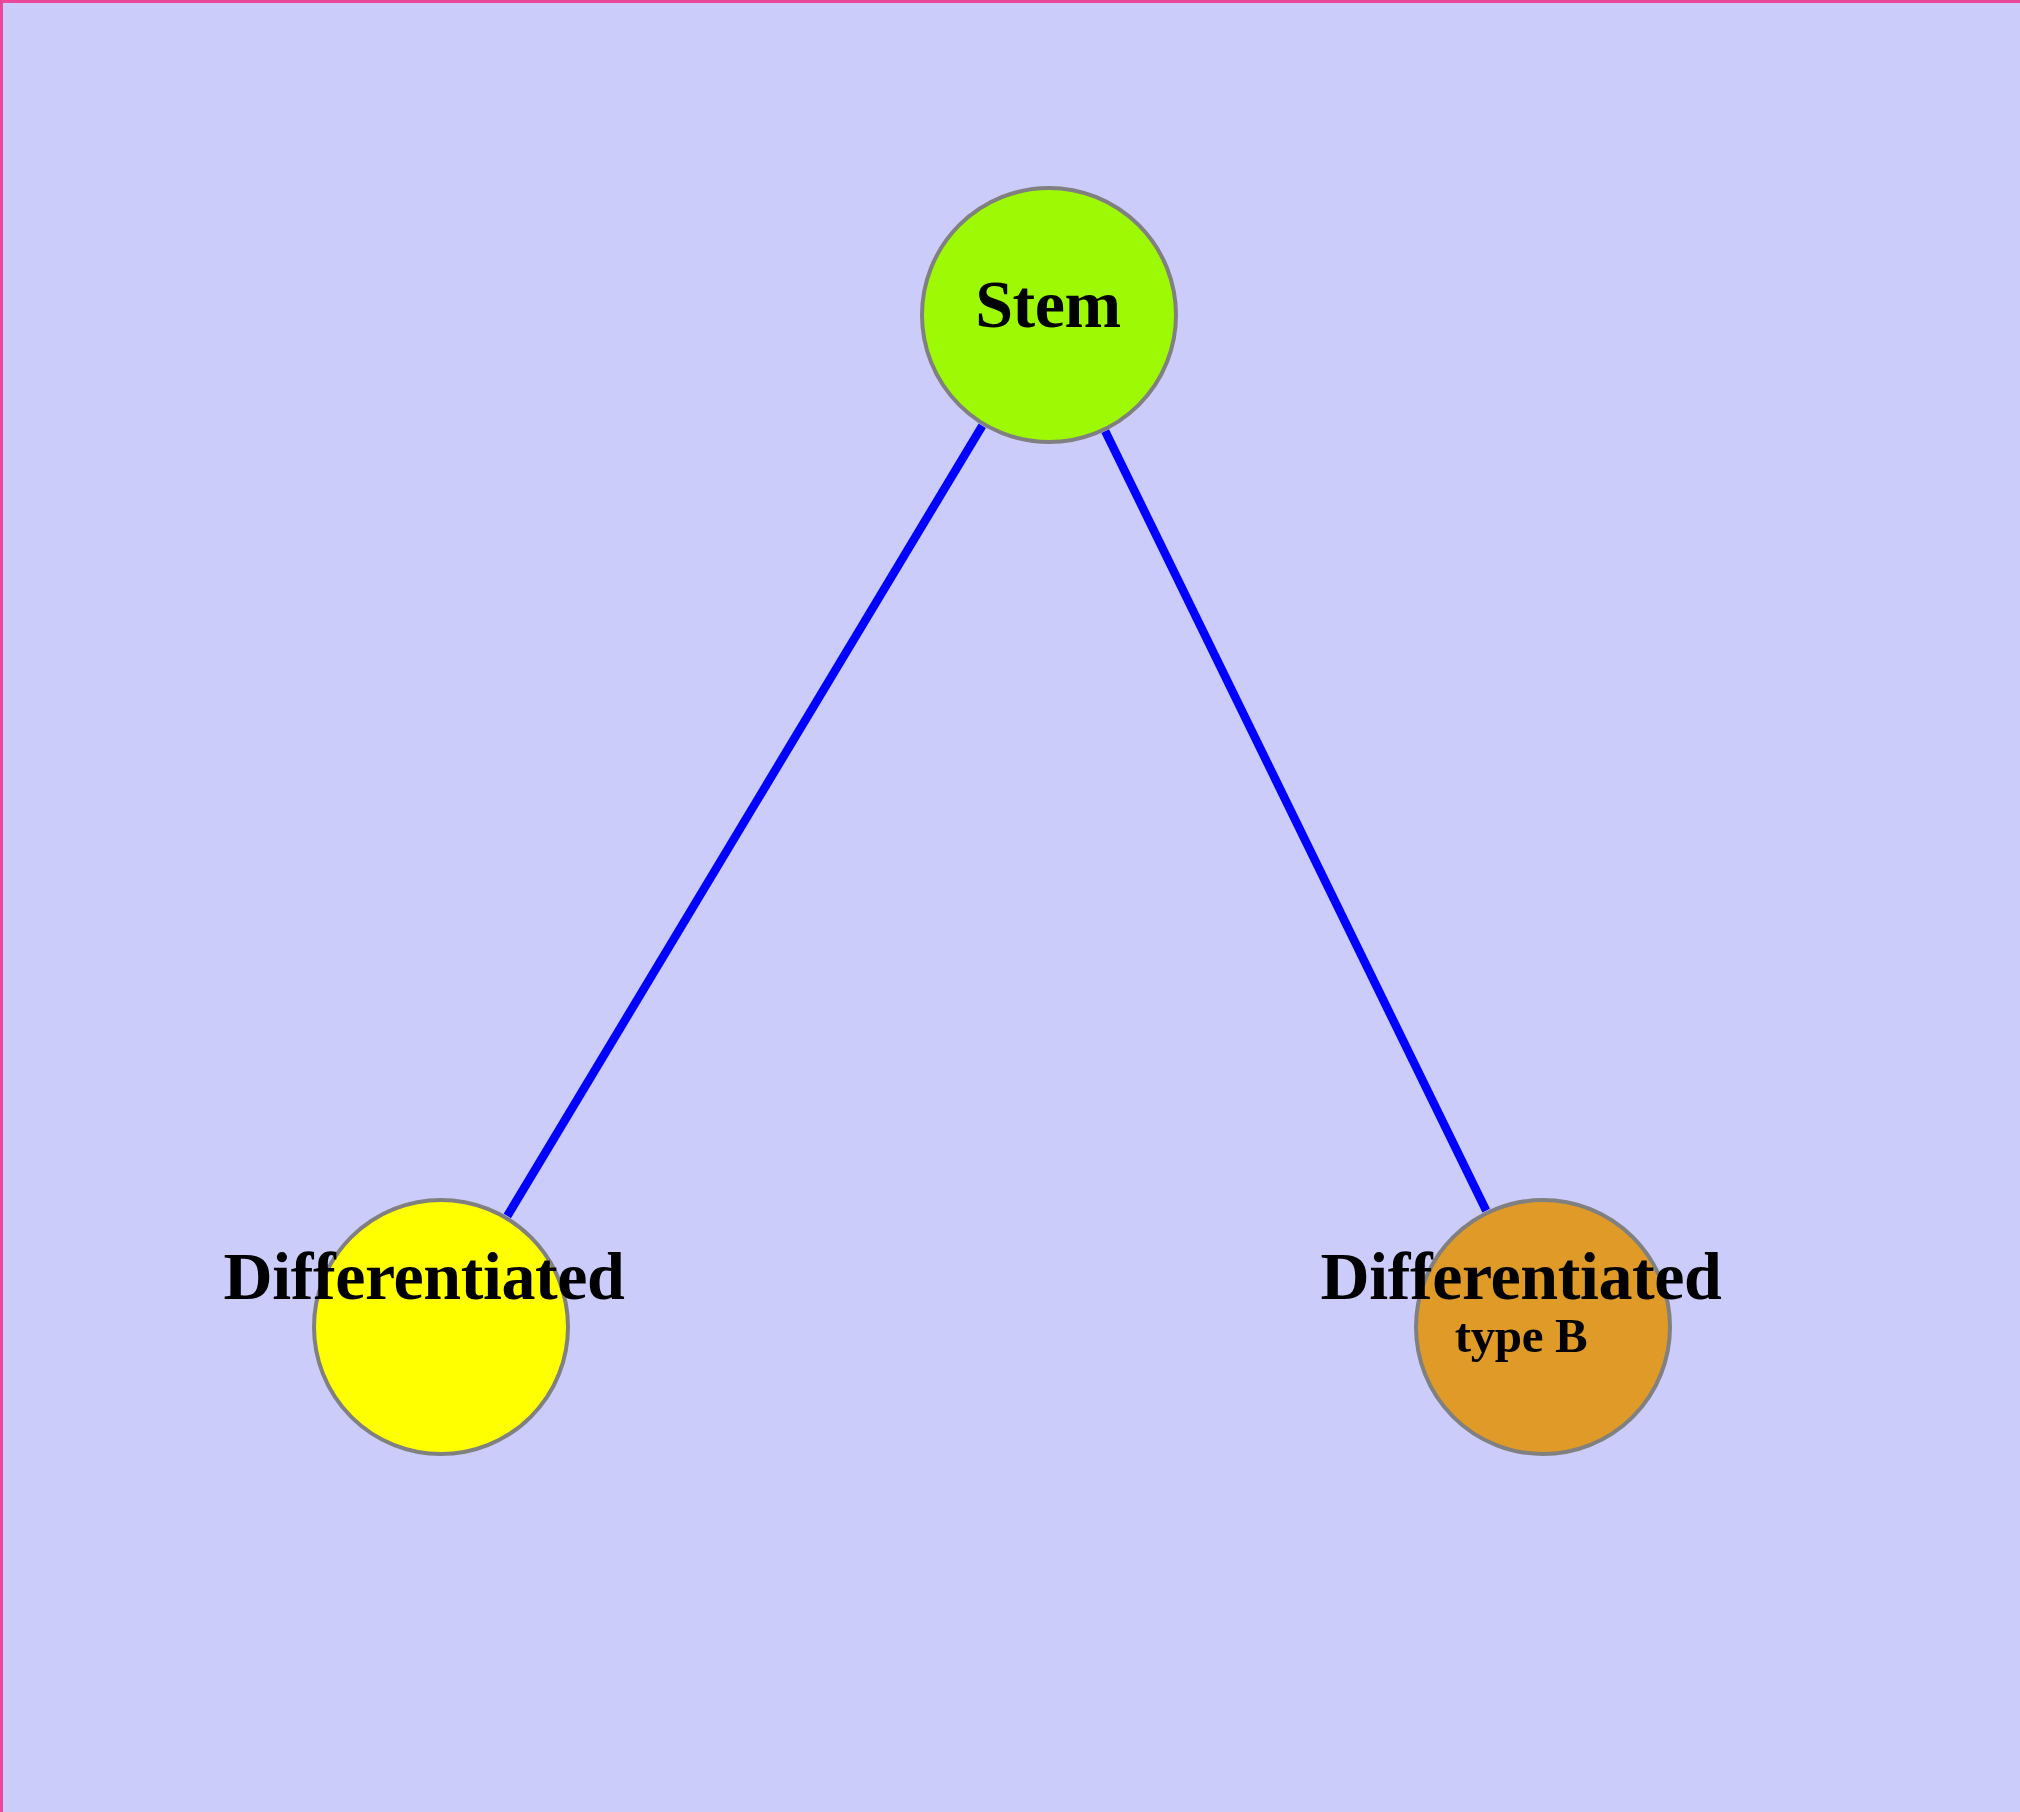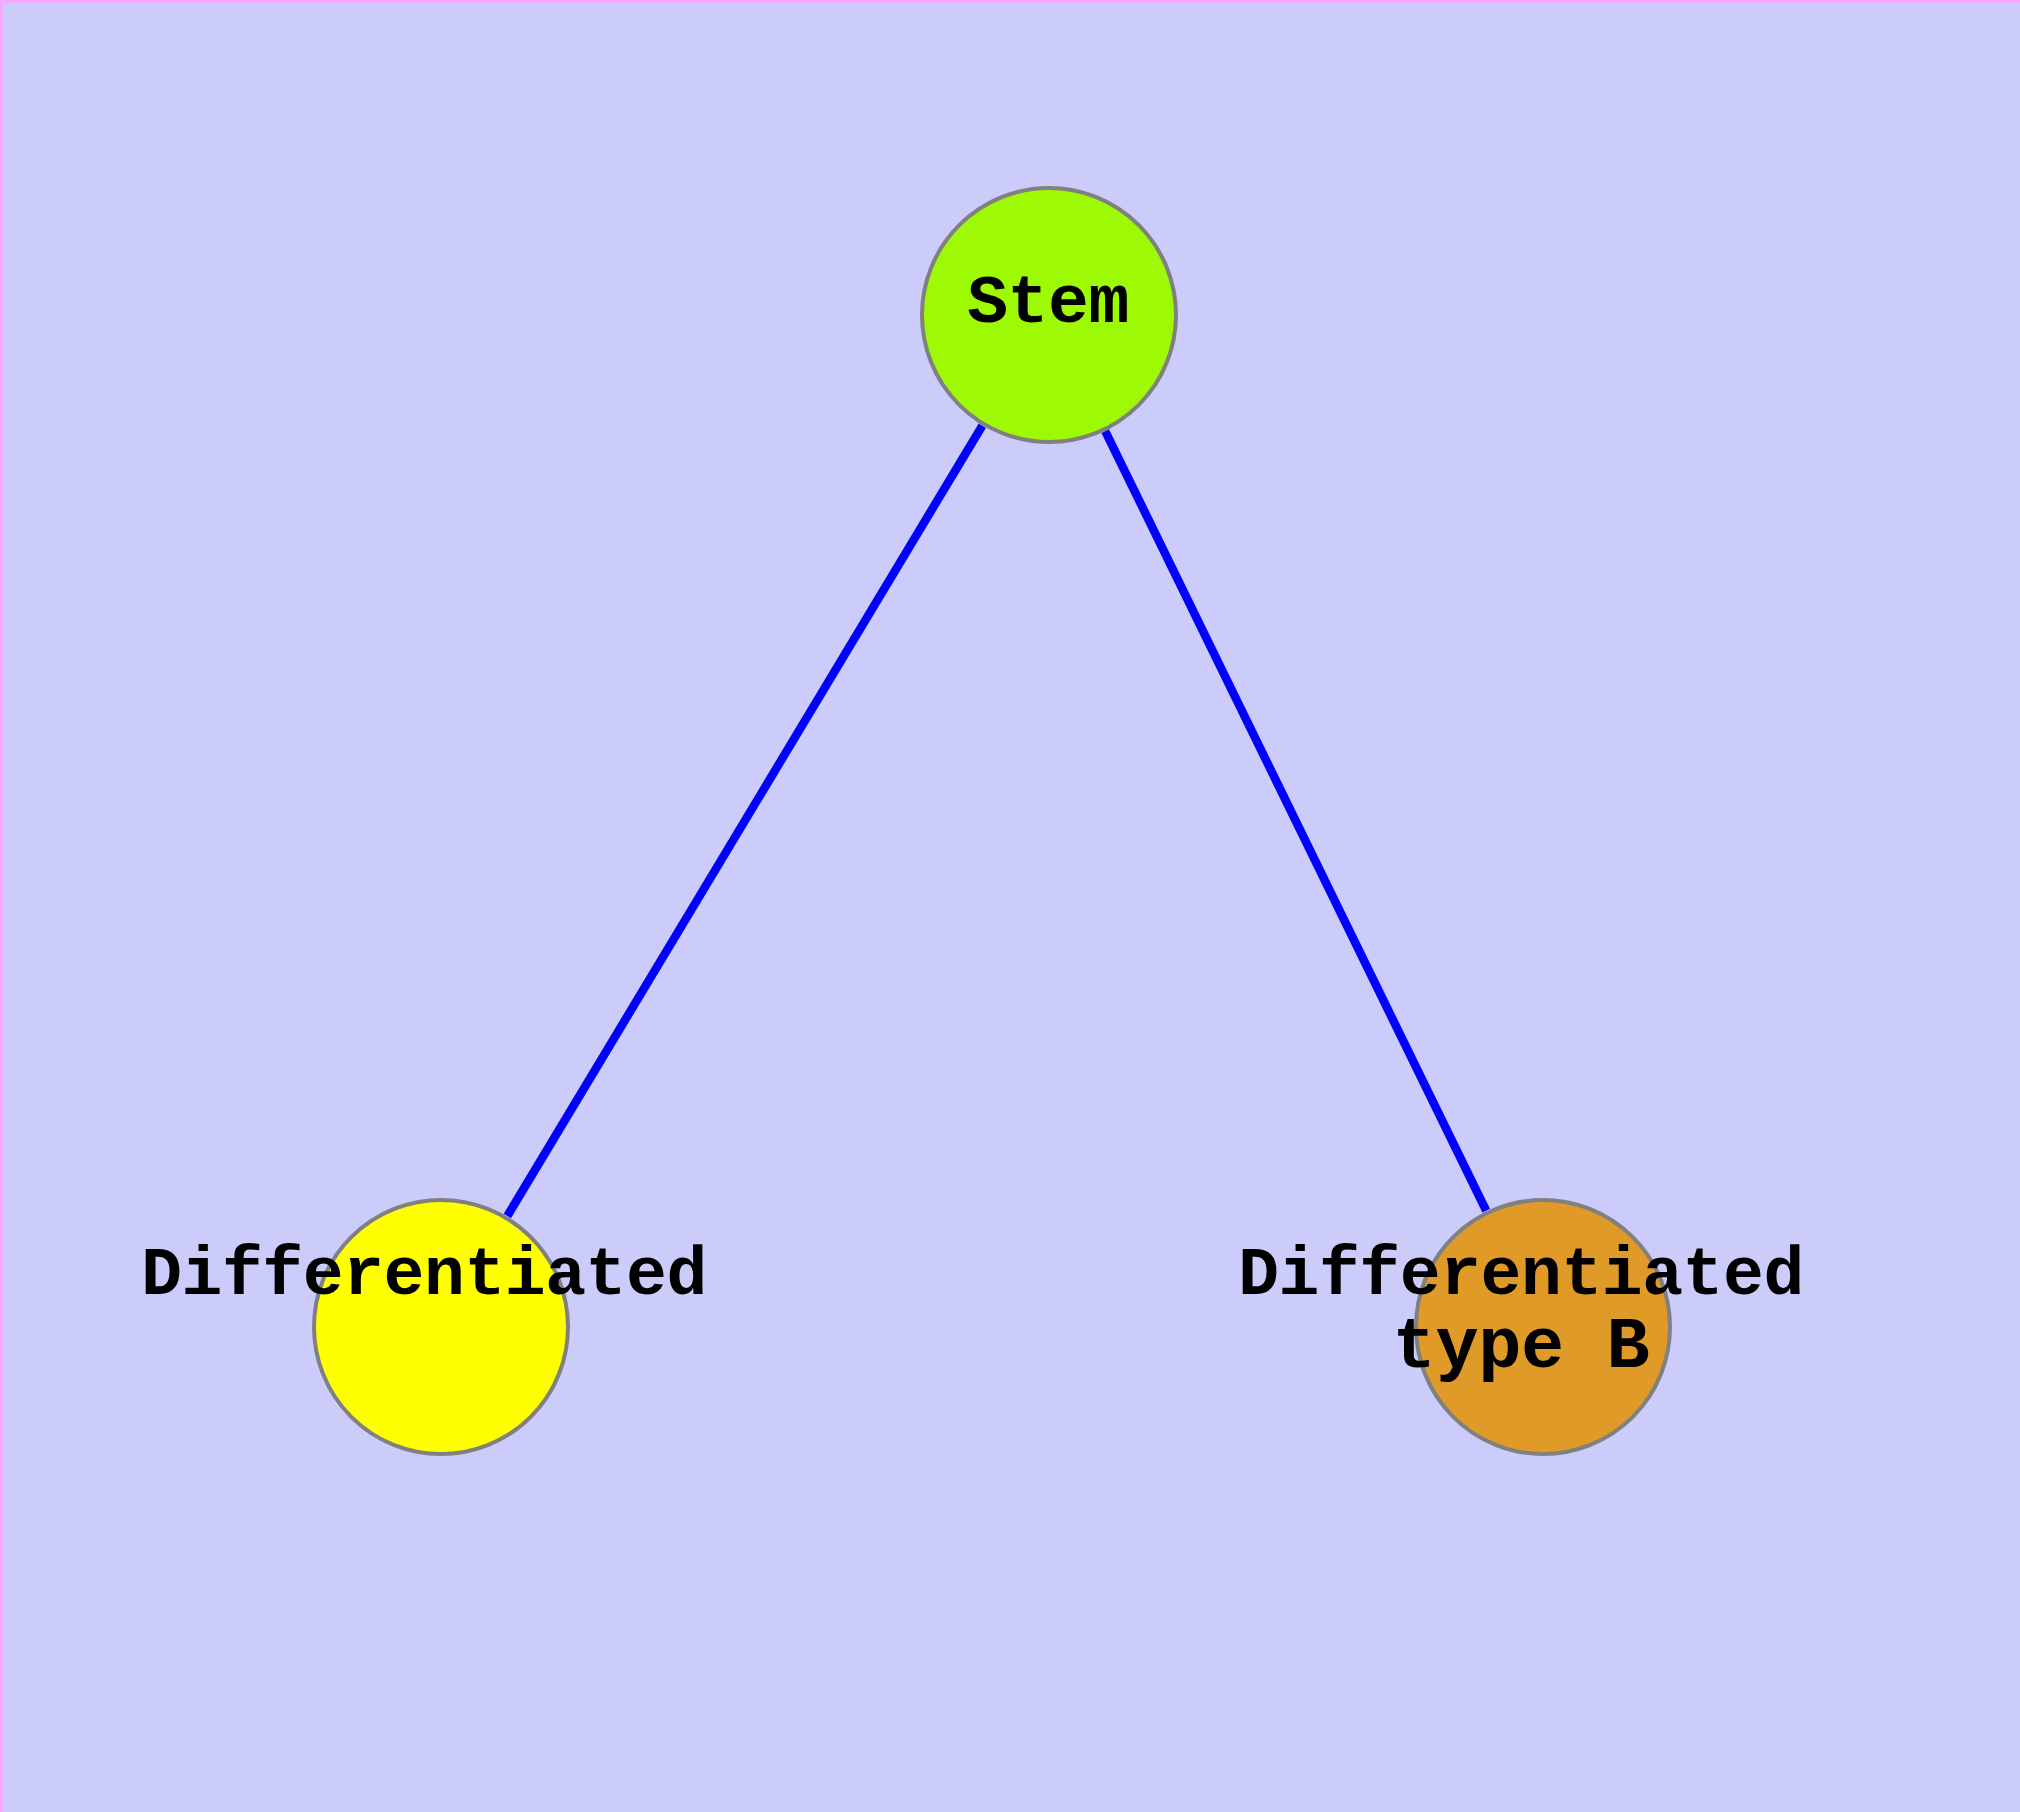--- a/index.html
+++ b/index.html
@@ -5,22 +5,22 @@
   html, body {
     margin: 0;
     padding: 0;
     background: #ffffff;
   }
   #canvas {
     position: relative;
     width: 2021px;
     height: 1812px;
     overflow: hidden;
-    background: #f0abfc;
-    font-family: Liberation Mono, monospace;
+    background: #ec4899;
+    font-family: Liberation Serif, serif;
   }
   #plot-background {
     position: absolute;
     left: 3.4px;
     top: 2.5px;
     width: 2017px;
     height: 1810px;
     background: #ccccfa;
   }
   #edge-layer {
@@ -63,16 +63,16 @@
 
   <div class="graph-node" id="node-diff-a" style="left: 312px; top: 1198px; width: 258px; height: 258px; background: rgb(255, 255, 0); border-color: rgb(128, 128, 128);"></div>
 
   <div class="graph-node" id="node-diff-b" style="left: 1414px; top: 1198px; width: 258px; height: 258px; background: rgb(224, 154, 40); border-color: rgb(128, 128, 128);"></div>
 
   <div class="node-label" id="label-stem" style="left:709px; top:269px; width:678px; font-size:68px;">Stem</div>
 
   <div class="node-label" id="label-diff-a-1" style="left:85px; top:1241px; width:678px; font-size:68px;">Differentiated</div>
 
   <div class="node-label" id="label-diff-b-1" style="left:1182px; top:1241px; width:678px; font-size:68px;">Differentiated</div>
-  <div class="node-label" id="label-diff-b-2" style="left:1182px; top:1311px; width:678px; font-size:72px;">type B</div>
+  <div class="node-label" id="label-diff-b-2" style="left:1182px; top:1311px; width:678px; font-size:49px;">type B</div>
 
 </div>
 
 
 </body></html>

